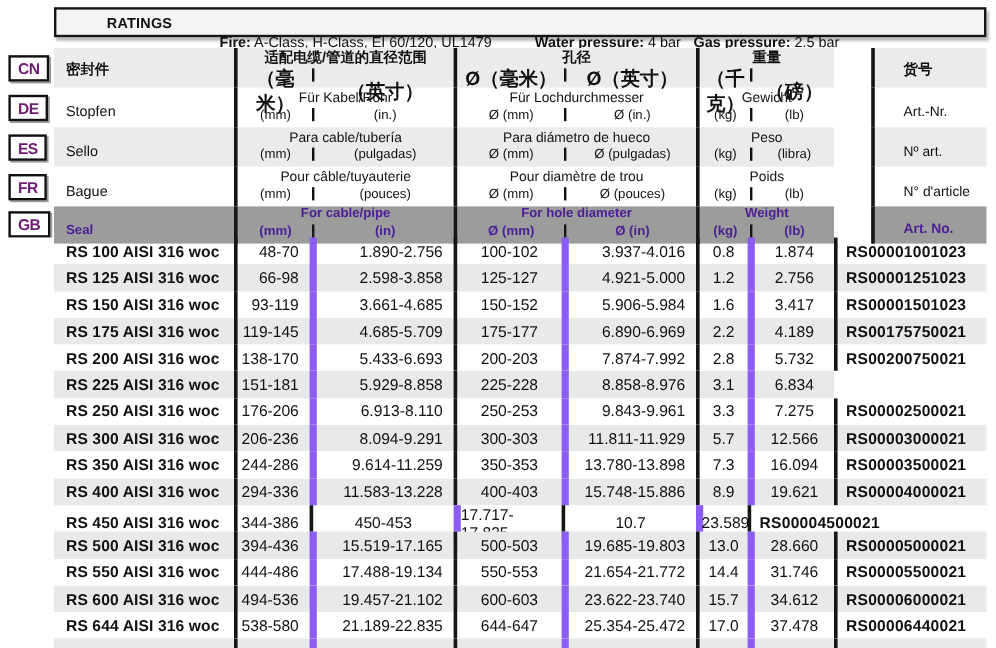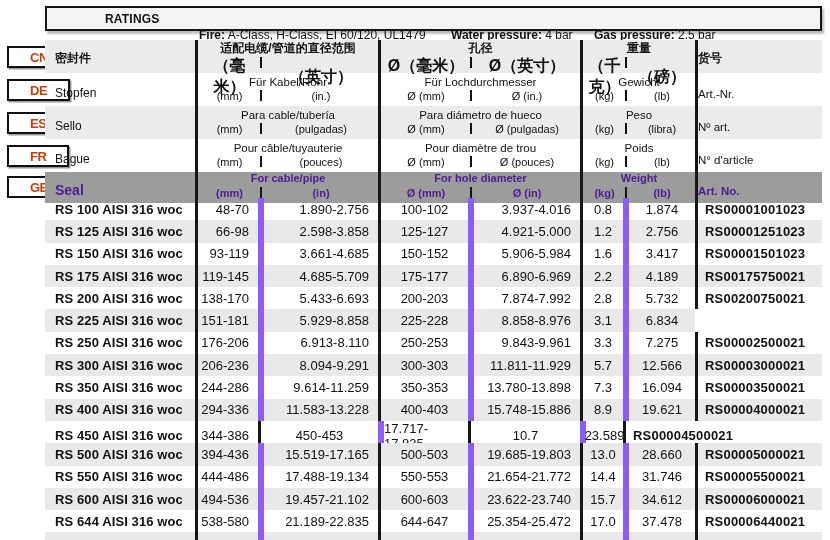--- a/index.html
+++ b/index.html
@@ -4,45 +4,45 @@
 <style>
   * { margin:0; padding:0; box-sizing:border-box; }
   html,body { background:#fff; }
   body { font-family:"Liberation Sans","DejaVu Sans",sans-serif; color:#111; }
   .page { position:relative; width:830px; height:540px; background:#fff; overflow:hidden; }
 
   
   .ratings { position:absolute; left:45px; top:6px; width:777px; height:25px;
     background:#f4f4f4; border:2px solid #161616; box-shadow:2px 3px 2px #bdbdbd;
     display:flex; align-items:center; font-size:12px; }
-  .ratings .r-title { font-weight:bold; margin-left:24px; width:128px; letter-spacing:.2px;padding-left:34px; }
+  .ratings .r-title { font-weight:bold; margin-left:8px; width:128px; letter-spacing:.2px;padding-left:34px; }
   .r-item b { font-weight:bold; }
   .r-item { white-space:nowrap;margin-top:32px; }
   .r-fire  { width:252px; }
-  .r-water { width:143px; }
+  .r-water { width:143px;text-align:center; }
 
   
   .grid { display:grid; grid-template-columns:45px 150px 63px 120px 90px 112px 43px 72px 127px; }
   .b-thick { border-left:3px solid #161616; }
   .b-thin  { border-left:6px solid #8b5cf6; }
 
   
   .hblock { position:absolute; left:0; top:40px; width:830px; }
   .hrow { height:33px; }
   .hrow.gb { height:26px; }
   .hrow .hcell { background:transparent; }
   .hrow.stripe .hcell { background:#ebebeb; }
   .hrow.gb .hcell { background:#9c9c9c; color:#4c1d95; font-weight:bold; }
   .badge-cell { display:flex; align-items:center; background:#fff !important; }
-  .badge { margin-left:7px; border:2px solid #101010; background:#fff; color:#c2410c;
-    font-weight:bold; font-size:13px; line-height:1; padding:3px 21px 2px;
+  .badge { margin-left:7px; border:2px solid #101010; background:#fff; color:#701a75;
+    font-weight:bold; font-size:13px; line-height:1; padding:3px 6px 2px;
     letter-spacing:-.5px; box-shadow:1.5px 1.5px 0 #9a9a9a; }
   .hseal { display:flex; align-items:flex-end; padding:0 0 6px 10px; font-size:12px; }
-  .hrow.gb .hseal { font-size:14px; padding-bottom:5px; }
-  .hart  { display:flex; align-items:flex-end; padding:0 0 6px 0; font-size:11.5px; }
+  .hrow.gb .hseal { font-size:11px; padding-bottom:5px; }
+  .hart  { display:flex; align-items:flex-end; padding:0 0 6px 24px; font-size:11.5px;margin-left:31px; }
   .hgroup { display:flex; flex-direction:column; justify-content:flex-end; padding-bottom:3px; }
   .hgroup .gtitle { text-align:center; font-size:11.5px; line-height:1.25; }
   .hgroup .subs { position:relative; display:grid; align-items:center; height:14px;
     grid-template-columns:var(--c1) var(--c2); font-size:11px; }
   .hgroup .subs::after { content:""; position:absolute; left:var(--c1); top:1px;
     width:2px; height:11px; background:#101010; transform:translateX(-1px); }
   .hgroup .subs .s { text-align:center; }
   .g-cable  { --c1:63px;  --c2:120px; }
   .g-hole   { --c1:90px;  --c2:112px; }
   .g-weight { --c1:43px;  --c2:72px;  }

